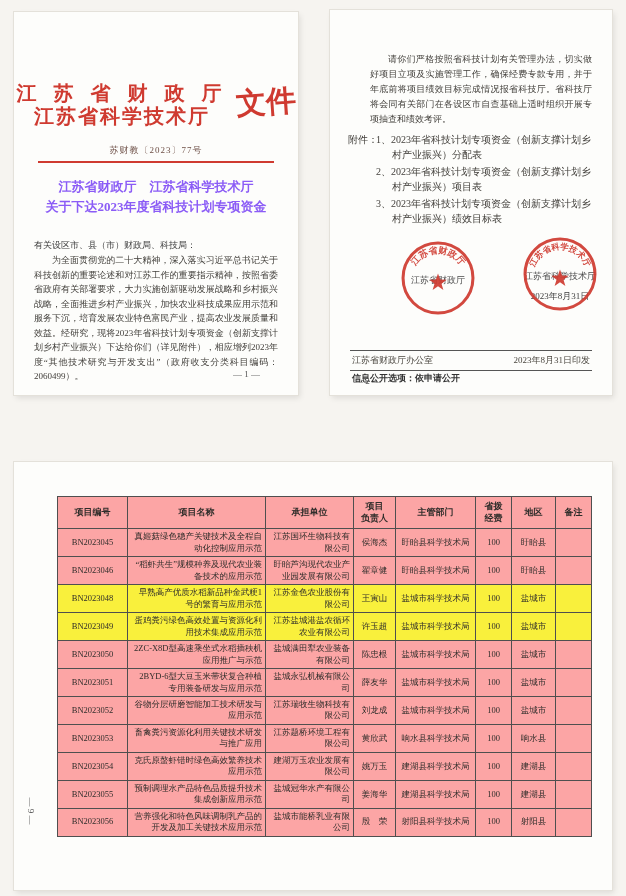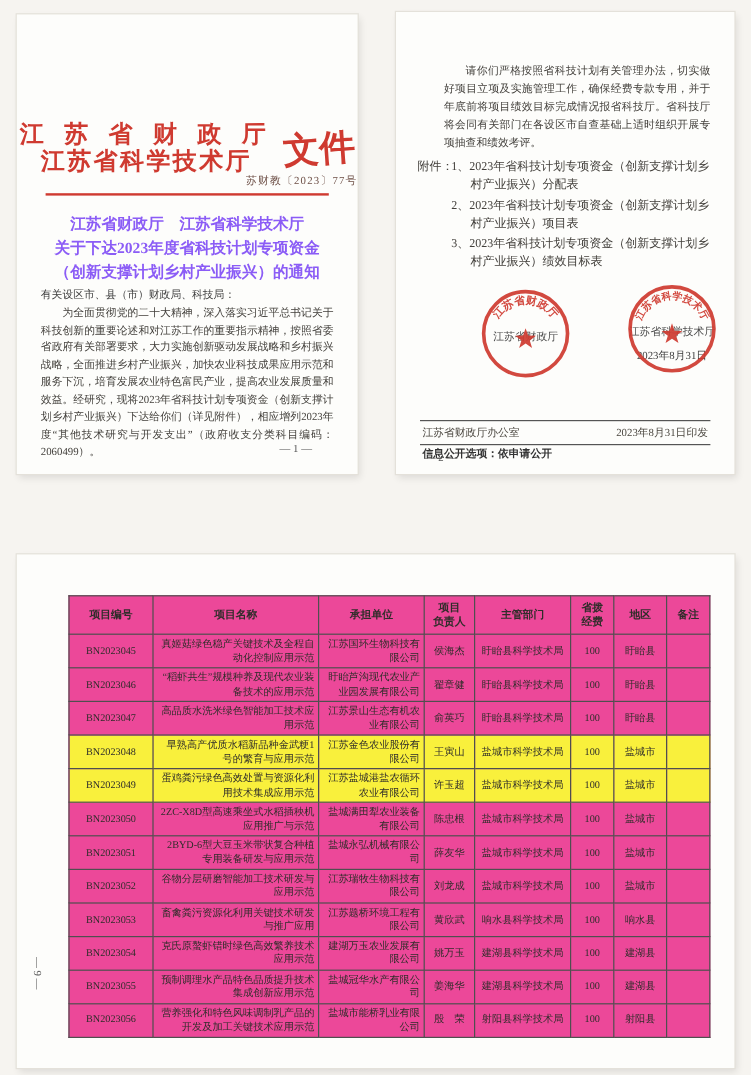--- a/index.html
+++ b/index.html
@@ -7,26 +7,26 @@
   .canvas{position:relative;width:626px;height:896px;background:#f6f4f0;
           font-family:"Liberation Serif","DejaVu Serif",serif;color:#333;}
   .page{position:absolute;background:#fdfdfb;
         box-shadow:0 0 0 1px #e4e1da, 2px 3px 6px rgba(0,0,0,0.10);}
   .page1{left:14px;top:12px;width:284px;height:383px;}
   .page2{left:330px;top:10px;width:282px;height:385px;}
   .page3{left:14px;top:462px;width:598px;height:428px;}
 
   
   .p1-header{position:absolute;top:70px;left:0;right:0;display:flex;
-             justify-content:center;align-items:center;gap:8px;color:#cf3a30;margin-top:19px;}
+             justify-content:center;align-items:flex-start;gap:8px;color:#cf3a30;}
   .p1-header .lines{text-align:center;font-weight:bold;line-height:1.15;}
   .p1-h1{font-size:20px;letter-spacing:6px;white-space:nowrap;}
   .p1-h2{font-size:20px;letter-spacing:2px;white-space:nowrap;}
   .p1-wenjian{font-size:30px;font-weight:bold;transform:rotate(-4deg);}
-  .doc-number{position:absolute;top:132px;left:0;right:0;text-align:right;
+  .doc-number{position:absolute;top:132px;left:0;right:0;text-align:center;
               font-size:9px;color:#6d4f46;letter-spacing:1px;}
   .red-rule{position:absolute;top:149px;left:24px;right:24px;height:2px;background:#cf3a30;}
   .p1-title{position:absolute;top:165px;left:10px;right:10px;text-align:center;
             font-size:13px;font-weight:bold;color:#8b5cf6;line-height:1.55;}
   .salutation{position:absolute;top:227px;left:20px;right:20px;font-size:9px;color:#3d3d3d;font-family:Liberation Serif, serif;}
   .p1-body{position:absolute;top:241px;left:20px;right:20px;font-size:9px;
            line-height:14.5px;text-align:justify;text-indent:2em;color:#43403c;}
   .p1-pagenum{position:absolute;bottom:16px;right:38px;font-size:9px;color:#555;}
 
   
@@ -51,21 +51,21 @@
   .p2-footer{position:absolute;top:340px;left:20px;right:20px;font-size:9px;color:#4a463f;}
   .p2-footer .rule{border-top:1px solid #555;}
   .p2-footer .row{display:flex;justify-content:space-between;padding:3px 2px;}
   .p2-pagenum{position:absolute;top:366px;left:24px;font-size:9px;color:#555;}
 
   
   .side-pagenum{position:absolute;left:-8px;top:344px;font-size:9px;color:#555;
                 transform:rotate(90deg);transform-origin:center;width:50px;text-align:center;}
   .table-wrap{position:absolute;left:43px;top:34px;}
   table.projects{border-collapse:collapse;table-layout:fixed;width:534px;
-                 font-size:8.5px;color:#2f2d2a;background:#ec4899;}
+                 font-size:8.5px;color:#2f2d2a;background:#fca5a5;}
   .projects th,.projects td{border:1px solid #4f4f4f;padding:2px 3px;vertical-align:middle;}
   .projects th{font-size:9px;font-weight:bold;text-align:center;white-space:pre-line;
                padding:4px 2px;line-height:1.3;}
   .projects td{line-height:1.35;}
   td.c-id,td.c-center{text-align:center;}
   td.c-name,td.c-org{text-align:right;}
   tr.hl{background:#f9f03c;border-radius:11px;}
 </style>
 </head>
 <body>
@@ -78,21 +78,20 @@
         <div class="p1-h1">江 苏 省 财 政 厅</div>
         <div class="p1-h2">江苏省科学技术厅</div>
       </div>
       <div class="p1-wenjian">文件</div>
     </div>
     <div class="doc-number">苏财教〔2023〕77号</div>
     <div class="red-rule"></div>
     <div class="p1-title">
       <div>江苏省财政厅　江苏省科学技术厅</div>
       <div>关于下达2023年度省科技计划专项资金</div>
-      <div>（创新支撑计划乡村产业振兴）的通知</div>
     </div>
     <div class="salutation">有关设区市、县（市）财政局、科技局：</div>
     <div class="p1-body">为全面贯彻党的二十大精神，深入落实习近平总书记关于科技创新的重要论述和对江苏工作的重要指示精神，按照省委省政府有关部署要求，大力实施创新驱动发展战略和乡村振兴战略，全面推进乡村产业振兴，加快农业科技成果应用示范和服务下沉，培育发展农业特色富民产业，提高农业发展质量和效益。经研究，现将2023年省科技计划专项资金（创新支撑计划乡村产业振兴）下达给你们（详见附件），相应增列2023年度“其他技术研究与开发支出”（政府收支分类科目编码：2060499）。</div>
     <div class="p1-pagenum">— 1 —</div>
   </div>
 
   <div class="page page2">
     <div class="p2-body">请你们严格按照省科技计划有关管理办法，切实做好项目立项及实施管理工作，确保经费专款专用，并于年底前将项目绩效目标完成情况报省科技厅。省科技厅将会同有关部门在各设区市自查基础上适时组织开展专项抽查和绩效考评。</div>
 
     <div class="attachments">
@@ -182,30 +181,20 @@
     <td class="c-id">BN2023046</td>
     <td class="c-name">“稻虾共生”规模种养及现代农业装备技术的应用示范</td>
     <td class="c-org">盱眙芦沟现代农业产业园发展有限公司</td>
     <td class="c-center">翟章健</td>
     <td class="c-center">盱眙县科学技术局</td>
     <td class="c-center">100</td>
     <td class="c-center">盱眙县</td>
     <td class="c-center"></td>
   </tr>
 
-  <tr>
-    <td class="c-id">BN2023047</td>
-    <td class="c-name">高品质水洗米绿色智能加工技术应用示范</td>
-    <td class="c-org">江苏景山生态有机农业有限公司</td>
-    <td class="c-center">俞英巧</td>
-    <td class="c-center">盱眙县科学技术局</td>
-    <td class="c-center">100</td>
-    <td class="c-center">盱眙县</td>
-    <td class="c-center"></td>
-  </tr>
 
   <tr class="hl">
     <td class="c-id">BN2023048</td>
     <td class="c-name">早熟高产优质水稻新品种金武粳1号的繁育与应用示范</td>
     <td class="c-org">江苏金色农业股份有限公司</td>
     <td class="c-center">王寅山</td>
     <td class="c-center">盐城市科学技术局</td>
     <td class="c-center">100</td>
     <td class="c-center">盐城市</td>
     <td class="c-center"></td>

